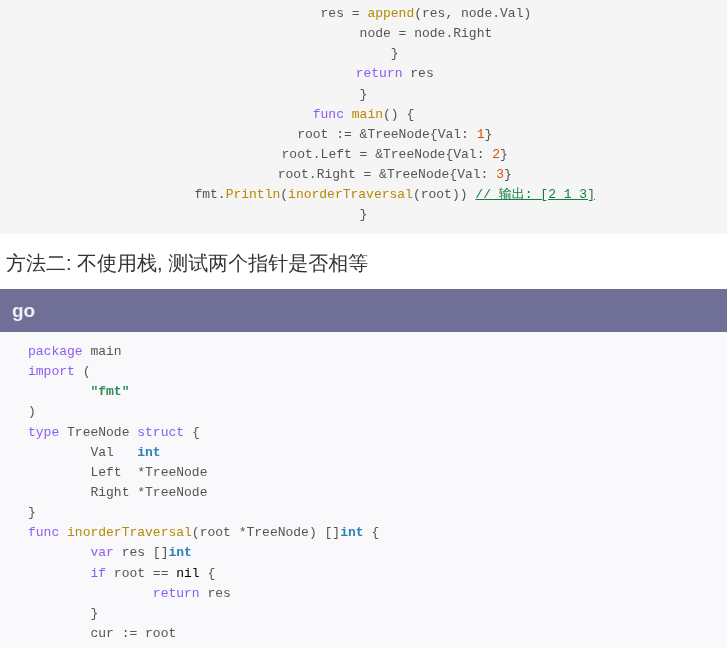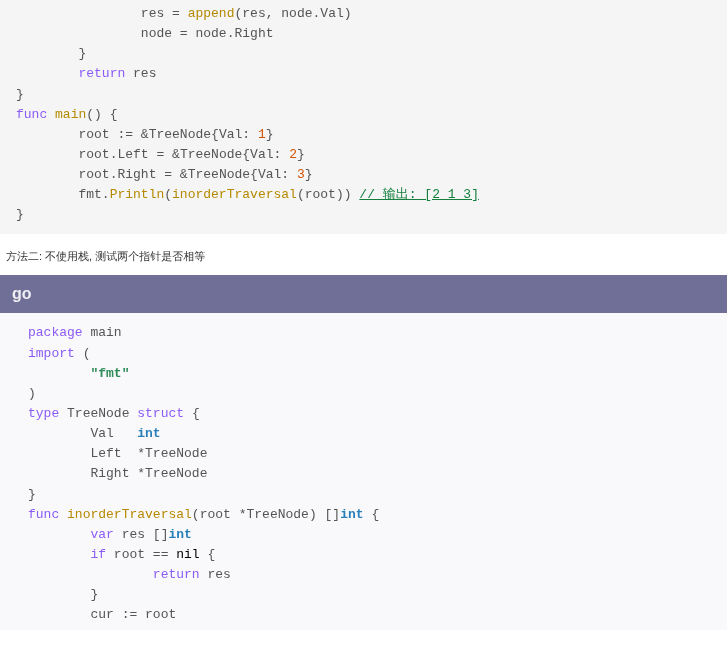--- a/index.html
+++ b/index.html
@@ -10,34 +10,35 @@
     line-height: 1.55;
     background: #ffffff;
     color: #333;
     width: 727px;
   }
   .code-block-1 {
     background: #f5f5f6;
     padding: 4px 0 8px 0;
     white-space: pre;
     overflow: hidden;
+    text-align: center;
   }
   .prose {
     font-family: "Microsoft YaHei", "PingFang SC", Arial, sans-serif;
-    font-size: 11px;
+    font-size: 20px;
     margin: 14px 0 10px 0;
     padding: 0 6px;
     color: #333;
   }
   .lang-header {
     background: #6f6f98;
     color: #f0f0f5;
     padding: 7px 12px;
     font-family: "Microsoft YaHei", Arial, sans-serif;
-    font-size: 16px;
+    font-size: 19px;
     font-weight: bold;
   }
   .code-block-2 {
     background: #f9f9fb;
     padding: 10px 0 4px 12px;
     white-space: pre;
     overflow: hidden;
   }
   .line { padding: 0 16px; }
   .kw   { color: #8b5cf6; }   

